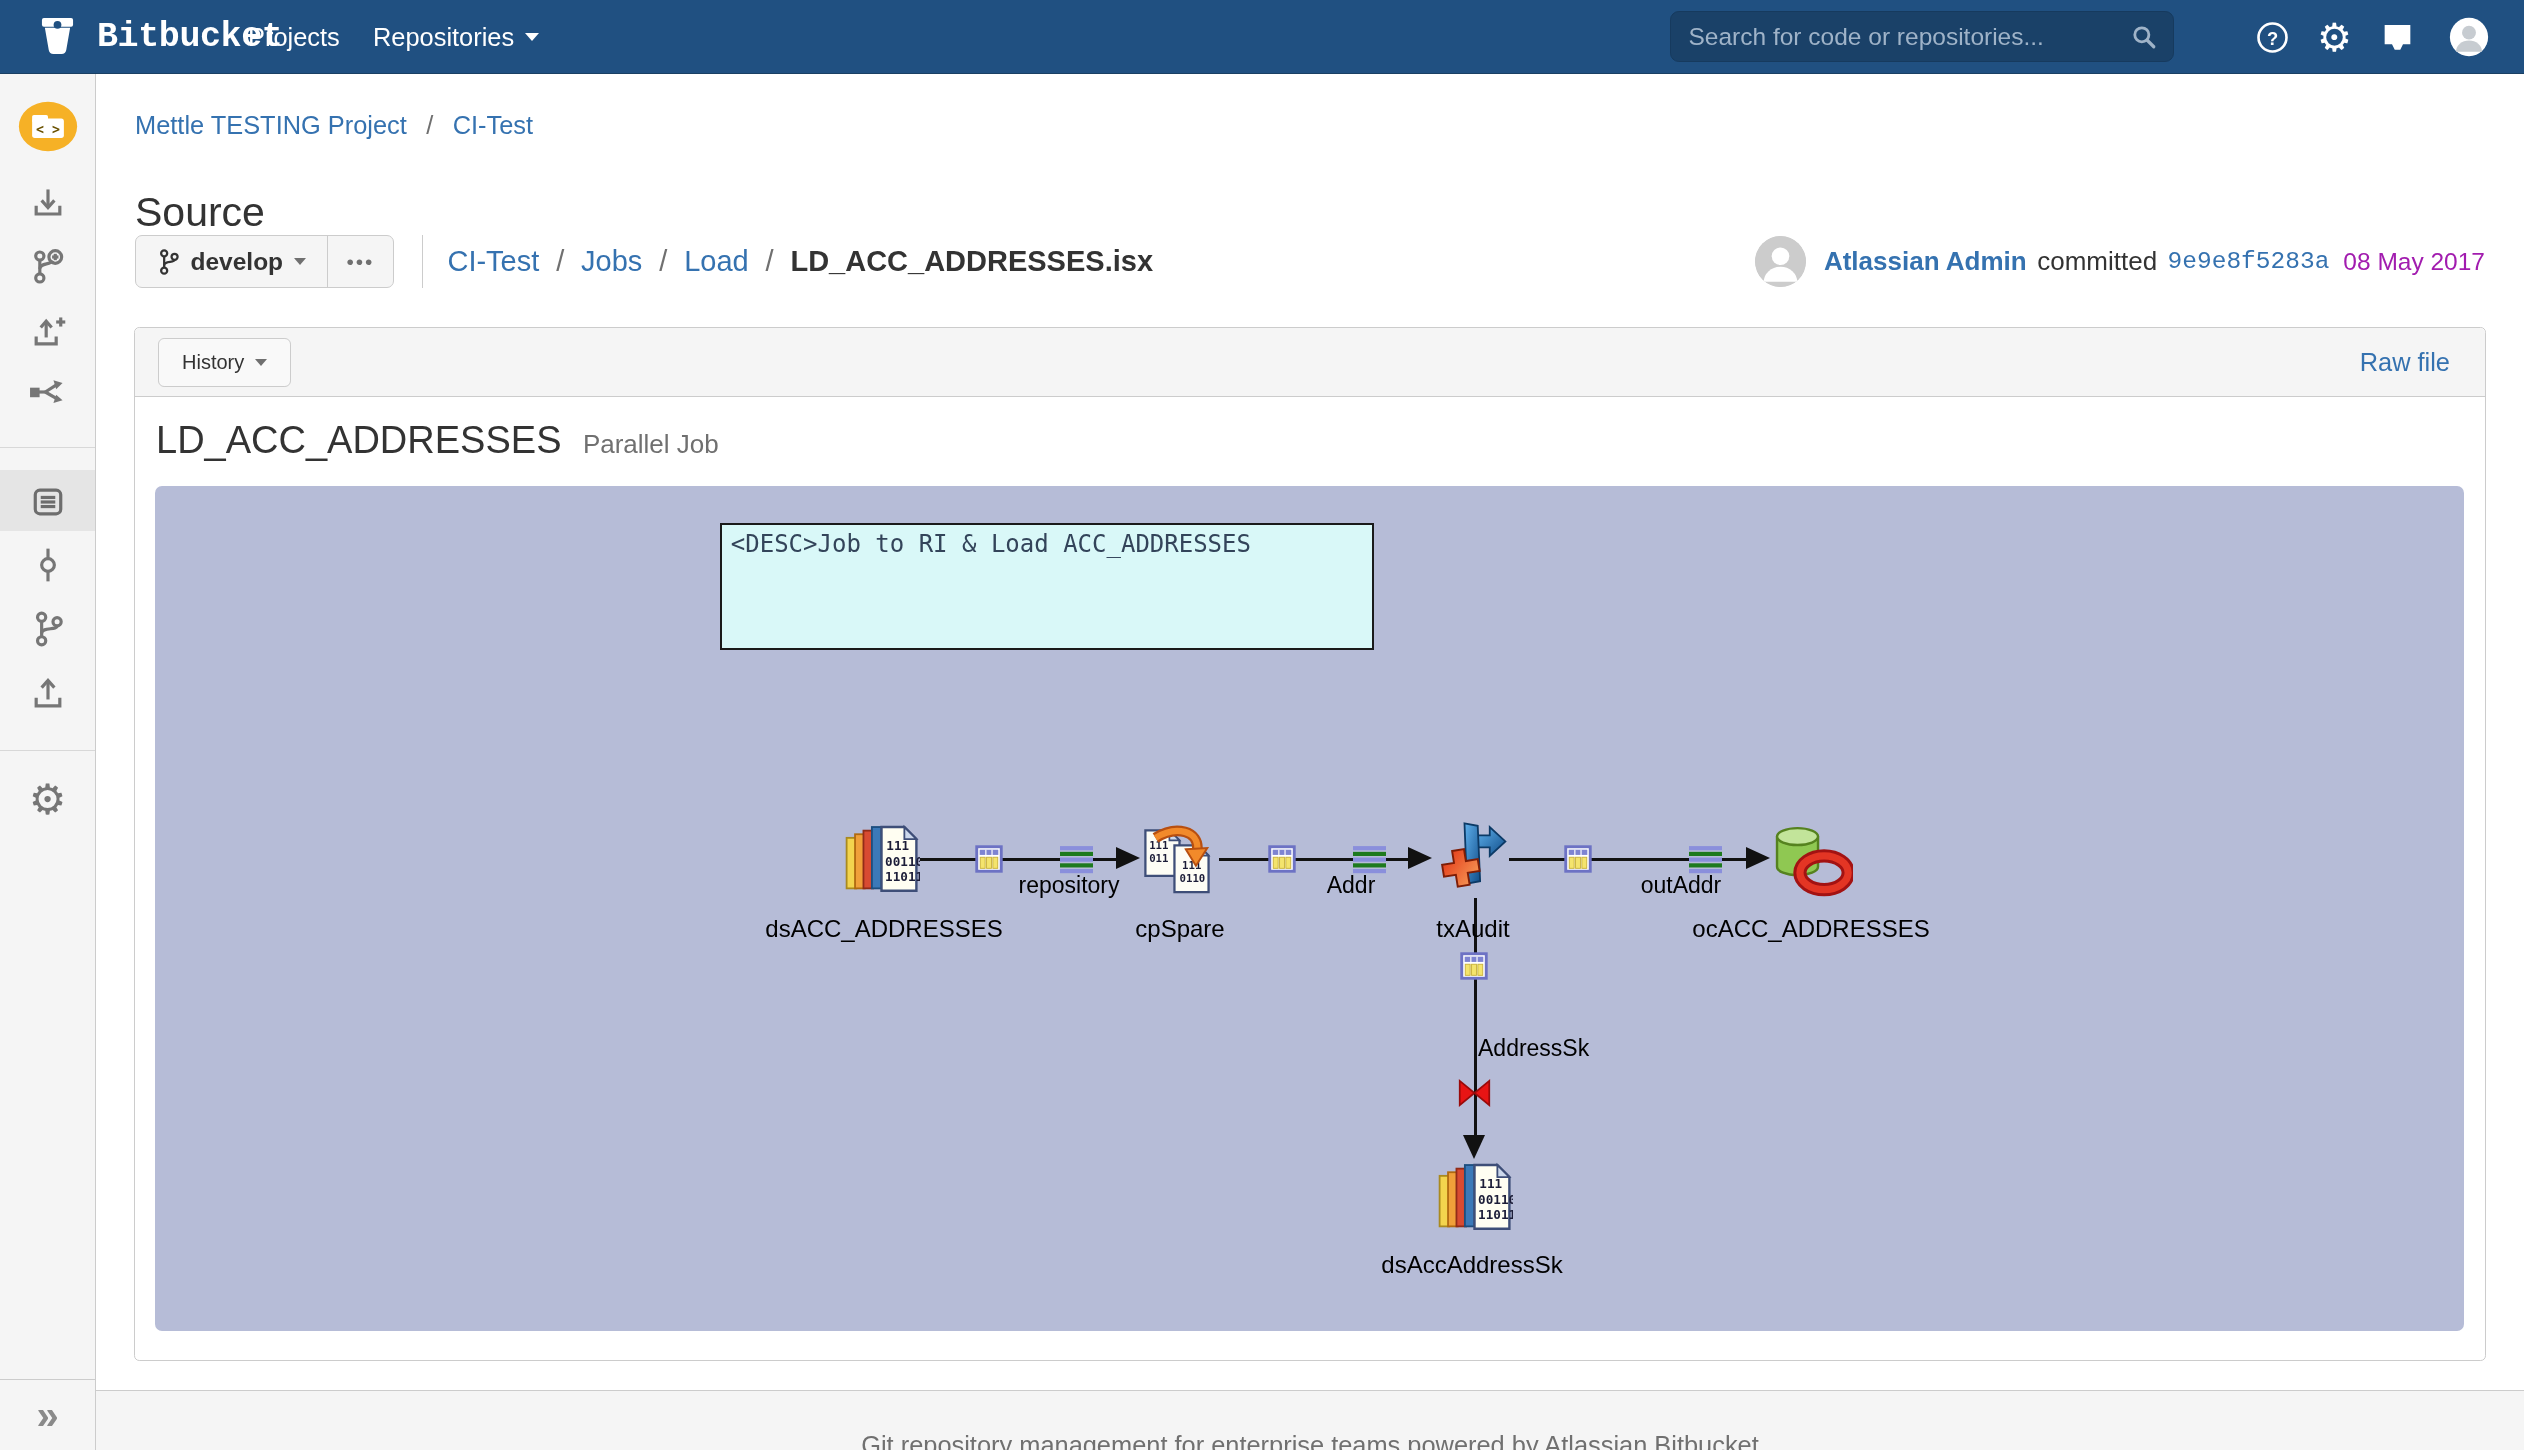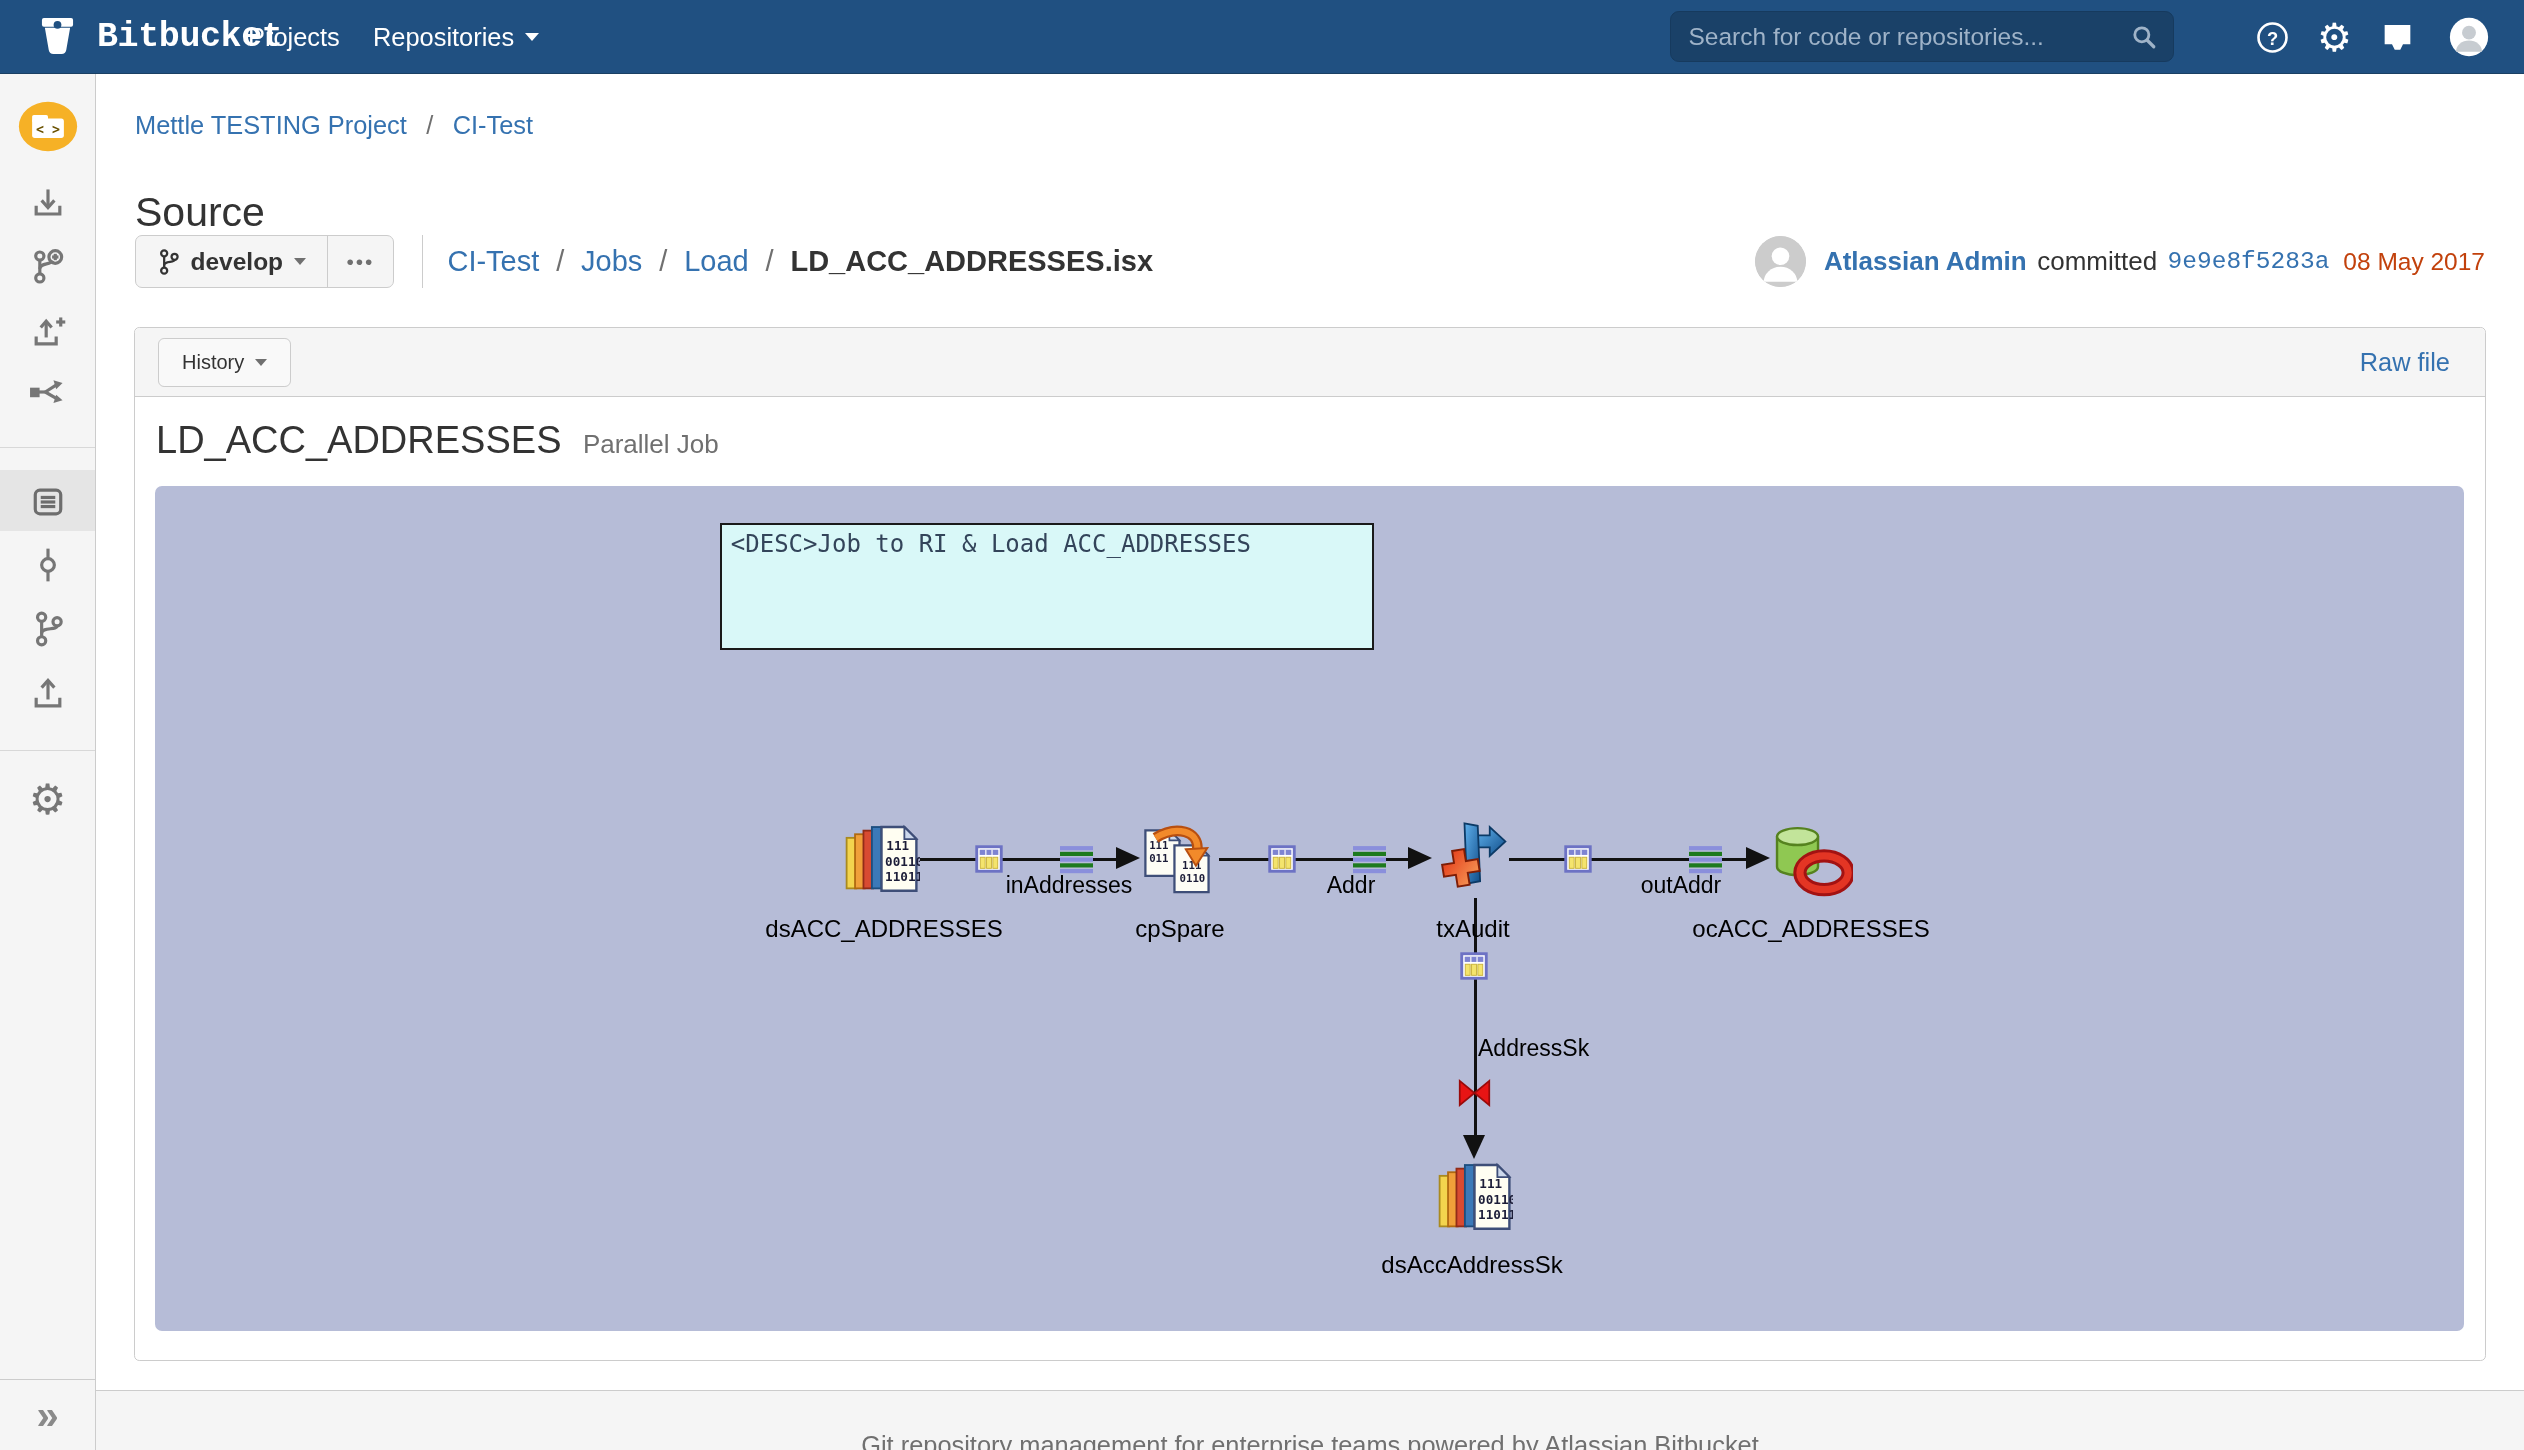--- a/index.html
+++ b/index.html
@@ -52,21 +52,21 @@
   .file-crumbs{font-size:29px;white-space:nowrap;}
   .file-crumbs a{color:#3572b0;text-decoration:none;cursor:pointer;}
   .file-crumbs .fc-sep{color:#707070;margin:0 8.8px;}
   .file-name{color:#333;font-weight:bold;}
 
   .commit-info{position:absolute;right:39px;top:161px;height:53px;display:flex;align-items:center;white-space:nowrap;}
   .commit-avatar{width:51px;height:51px;border-radius:50%;background:#ccc;overflow:hidden;margin-right:17.5px;flex:none;}
   .commit-author{color:#3572b0;font-weight:bold;font-size:26px;cursor:pointer;}
   .commit-action{color:#333;font-size:26px;margin:0 10.5px;}
   .commit-hash{color:#3572b0;font-size:24.5px;font-family:"Liberation Mono","DejaVu Sans Mono",monospace;cursor:pointer;}
-  .commit-date{color:#c2410c;font-size:24.5px;margin-left:14px;}
+  .commit-date{color:#a21caf;font-size:24.5px;margin-left:14px;}
 
   
   .card{position:absolute;left:38px;top:253px;width:2352px;height:1034px;border:0.9px solid #ccc;
         border-radius:5.3px;box-sizing:border-box;background:#fff;}
   .card-toolbar{position:absolute;left:0;top:0;width:100%;height:69px;background:#f5f5f5;
                 border-bottom:0.9px solid #ccc;box-sizing:border-box;display:flex;align-items:center;
                 border-radius:5.3px 5.3px 0 0;}
   .seg-group{display:flex;margin-left:34px;border:0.9px solid #ccc;border-radius:6.1px;overflow:hidden;height:49px;}
   .seg{display:flex;align-items:center;padding:0 26px;font-size:25.4px;color:#333;cursor:pointer;background:#fff;}
   .seg.sel{background:#d2d2d2;}
@@ -362,21 +362,21 @@
         </div>
         <div class="dnode" style="left:905px;top:359px;">
           <svg width="33" height="30" viewBox="0 0 38 34">
             <rect x="0" y="1" width="38" height="4.8" fill="#8a8fdc"></rect>
             <rect x="0" y="7.6" width="38" height="4.8" fill="#1e7a1e"></rect>
             <rect x="0" y="14.2" width="38" height="4.8" fill="#8a8fdc"></rect>
             <rect x="0" y="20.8" width="38" height="4.8" fill="#1e7a1e"></rect>
             <rect x="0" y="27.4" width="38" height="4.8" fill="#8a8fdc"></rect>
           </svg>
         </div>
-        <div class="llabel" style="left:914px;top:386px;">inAddresses</div>
+        <div class="llabel" style="left:914px;top:386px;">repository</div>
 
         <div class="dnode" style="left:985px;top:338px;">
           <svg width="79" height="72" viewBox="0 0 62 57">
             <path d="M4,5 h19 l8,8 v28 h-27 z" fill="#fdfdf5" stroke="#3e4e78" stroke-width="1.8"></path>
             <path d="M23,5 v8 h8 z" fill="#ccd8ec" stroke="#3e4e78" stroke-width="1.3"></path>
             <text x="7" y="20" font-size="8.5" font-weight="bold" fill="#1c1d38" font-family="DejaVu Sans Mono, monospace">111</text>
             <text x="7" y="30" font-size="8.5" font-weight="bold" fill="#1c1d38" font-family="DejaVu Sans Mono, monospace">011</text>
             <path d="M27,17 h19 l8,8 v29 h-27 z" fill="#fdfdf5" stroke="#3e4e78" stroke-width="1.8"></path>
             <path d="M46,17 v8 h8 z" fill="#ccd8ec" stroke="#3e4e78" stroke-width="1.3"></path>
             <text x="33" y="36" font-size="8.5" font-weight="bold" fill="#1c1d38" font-family="DejaVu Sans Mono, monospace">111</text>

